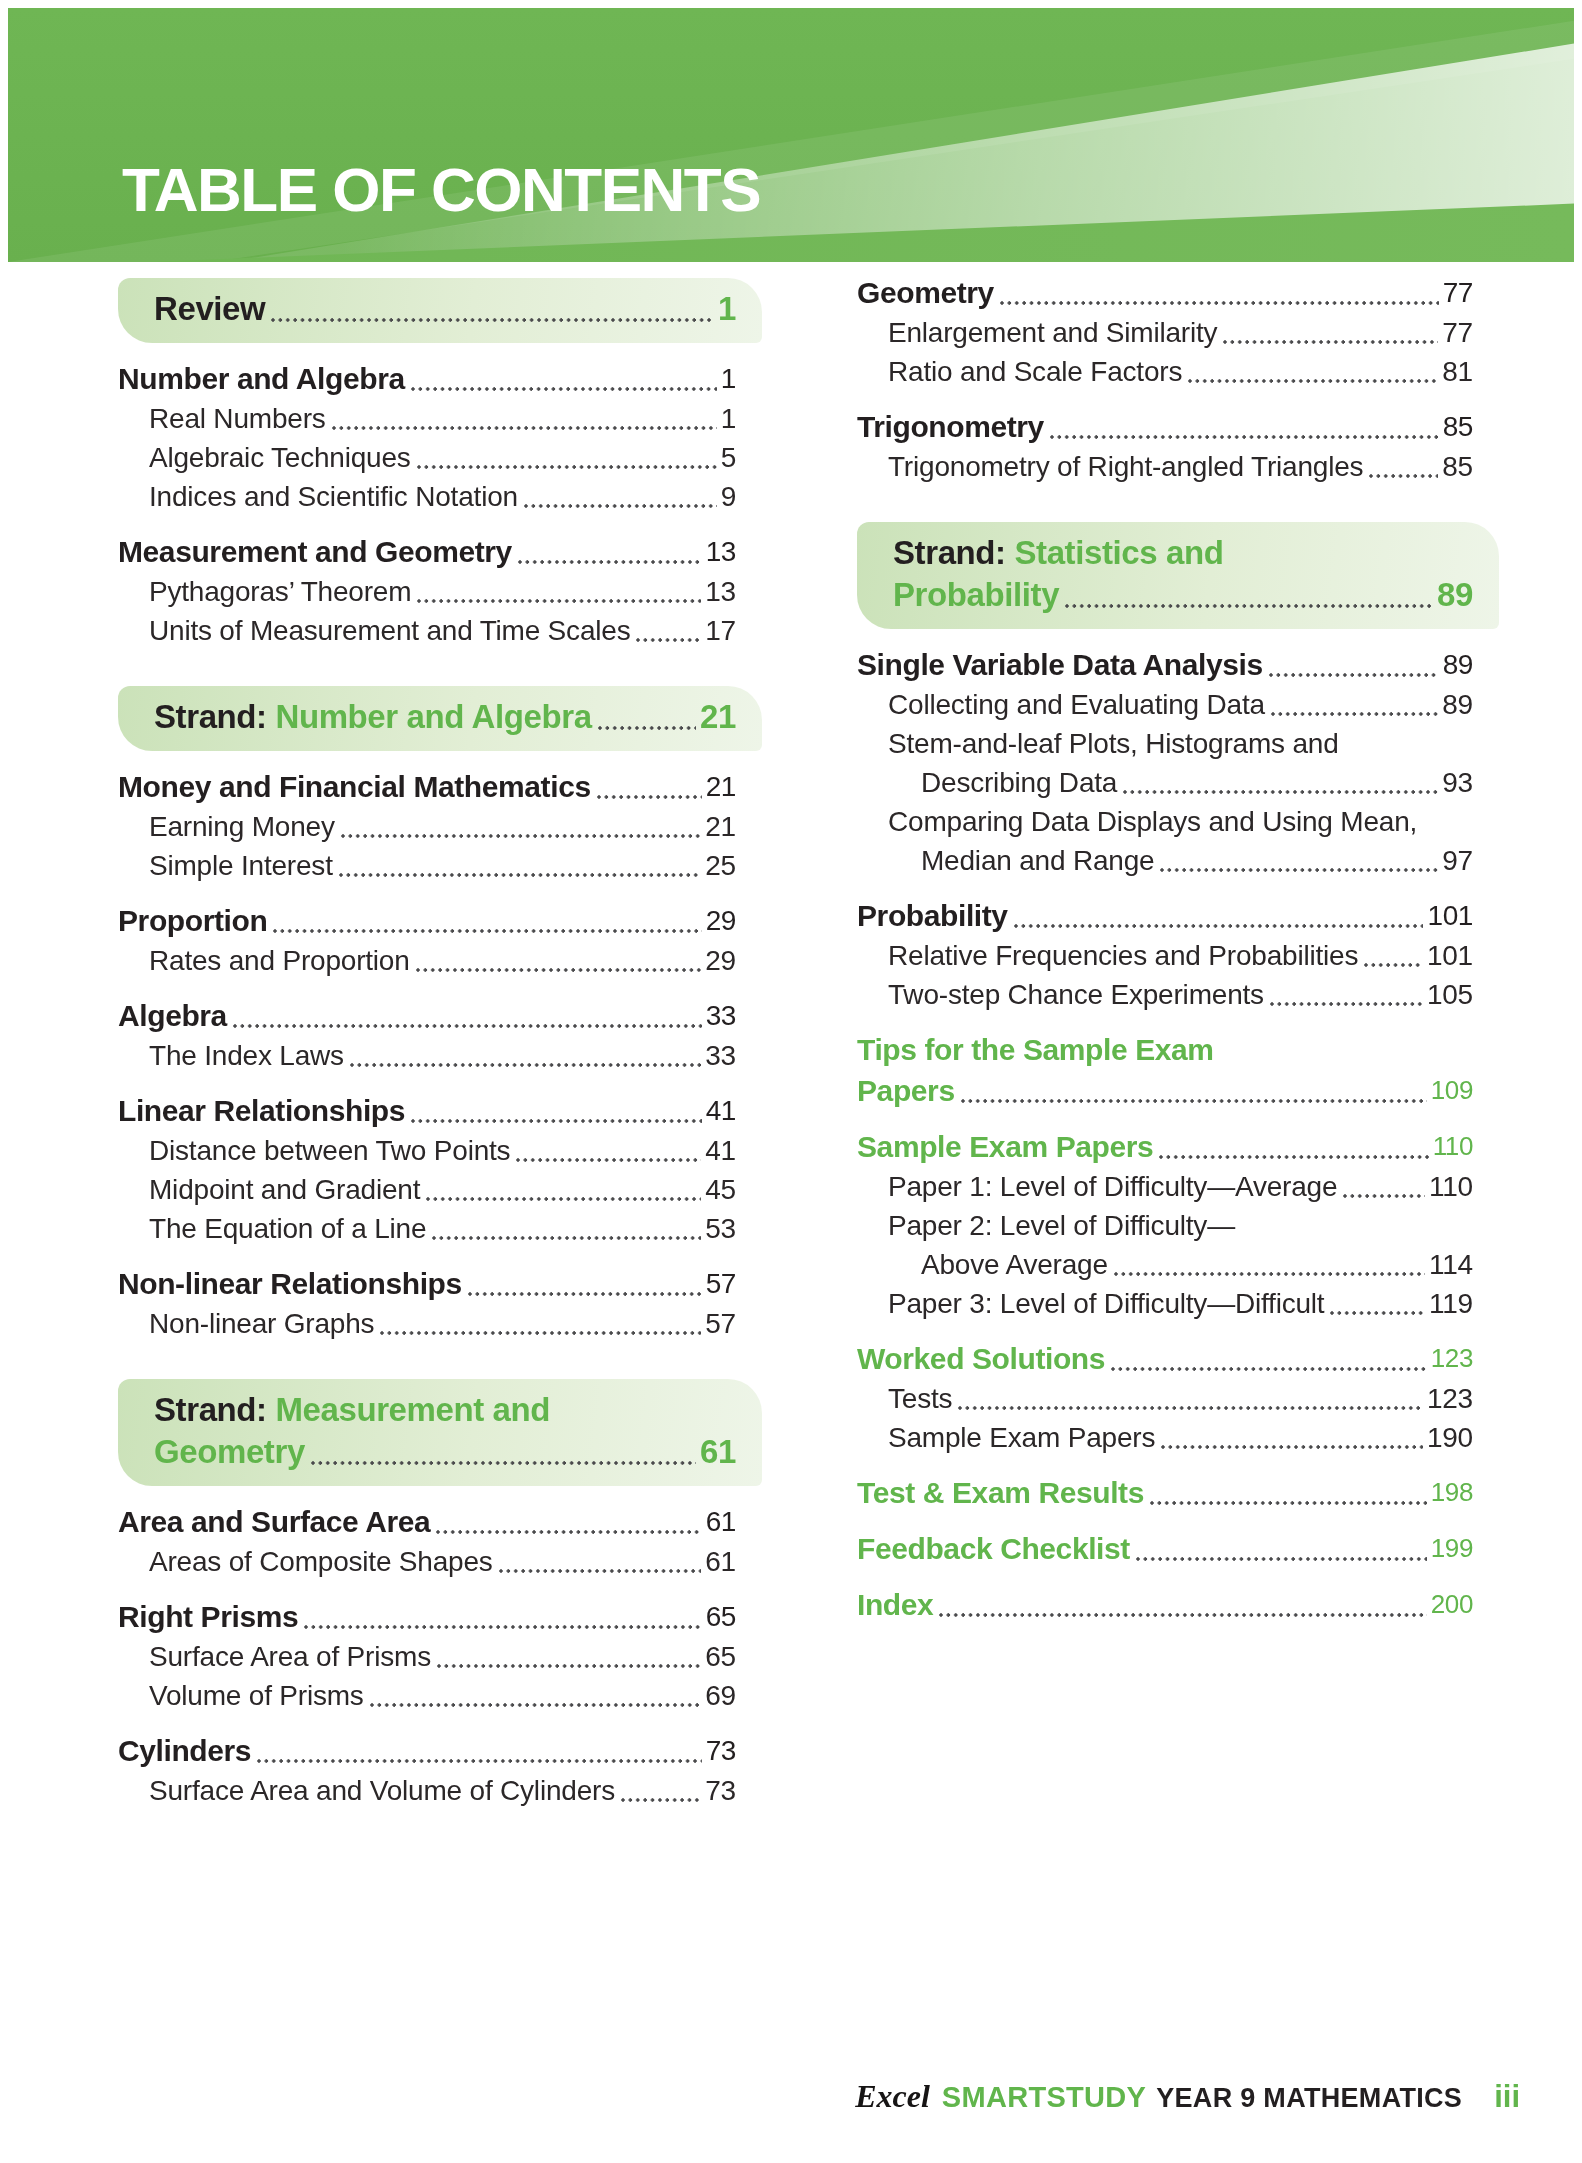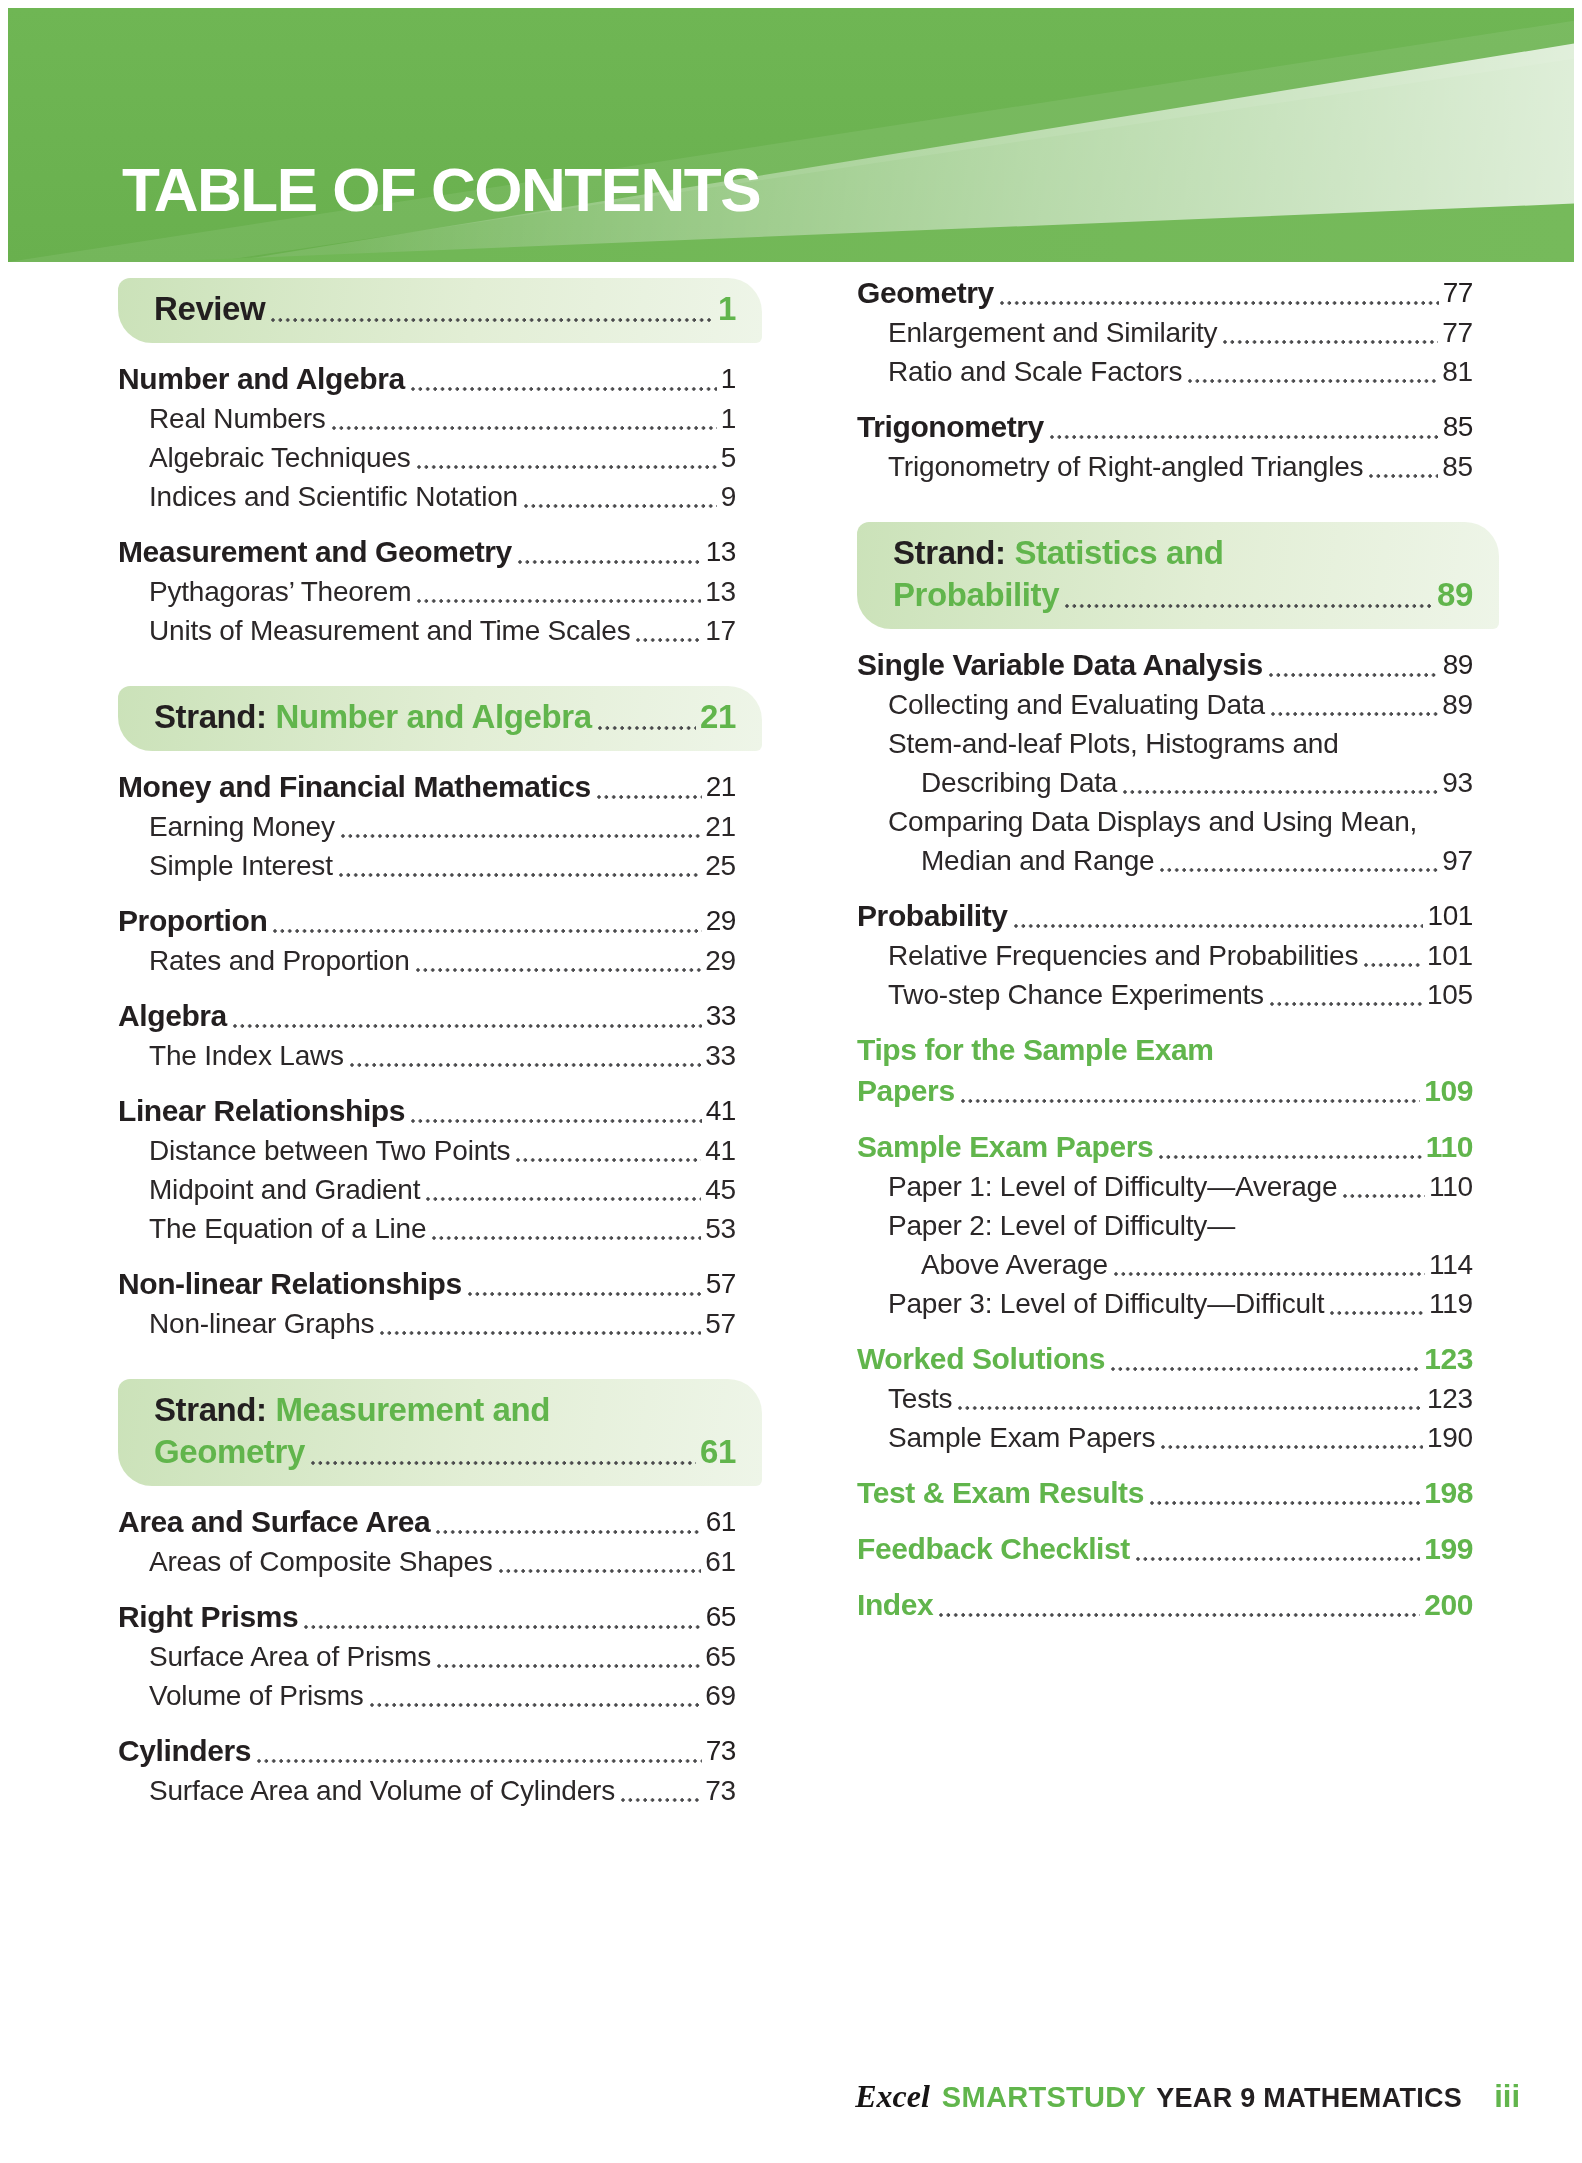--- a/index.html
+++ b/index.html
@@ -53,21 +53,21 @@
   .pg{white-space:nowrap;}
 
   .block-sub{margin-right:26px;}
   .block-sub .lbl{padding-left:31px;}
   .block-sub .line.cont .lbl{padding-left:64px;}
 
   .block-h{margin-top:15px;margin-right:26px;}
   .block-h .line{font-size:30px;line-height:41px;font-weight:bold;color:var(--dark);letter-spacing:-0.4px;}
   .block-h .pg{font-weight:normal;font-size:28px;color:var(--dark);}
   .block-h.green .line{color:var(--green);}
-  .block-h.green .pg{color:var(--green);font-weight:bold;font-size:30px;}
+  .block-h.green .pg{color:var(--green);font-weight:normal;font-size:26px;}
 
   .block-box{
     background:linear-gradient(97deg,#cbe2b9 0%,#e2eed5 55%,#eef5e8 100%);
     border-radius:12px 34px 6px 34px;
     padding:10px 26px 13px 36px;
     margin:36px 0 10px 0;
   }
   .col > .block-box:first-child{margin-top:0;}
   .block-box .line{font-size:33px;line-height:42px;font-weight:bold;letter-spacing:-0.4px;}
   .block-box .prefix{color:var(--dark);}

